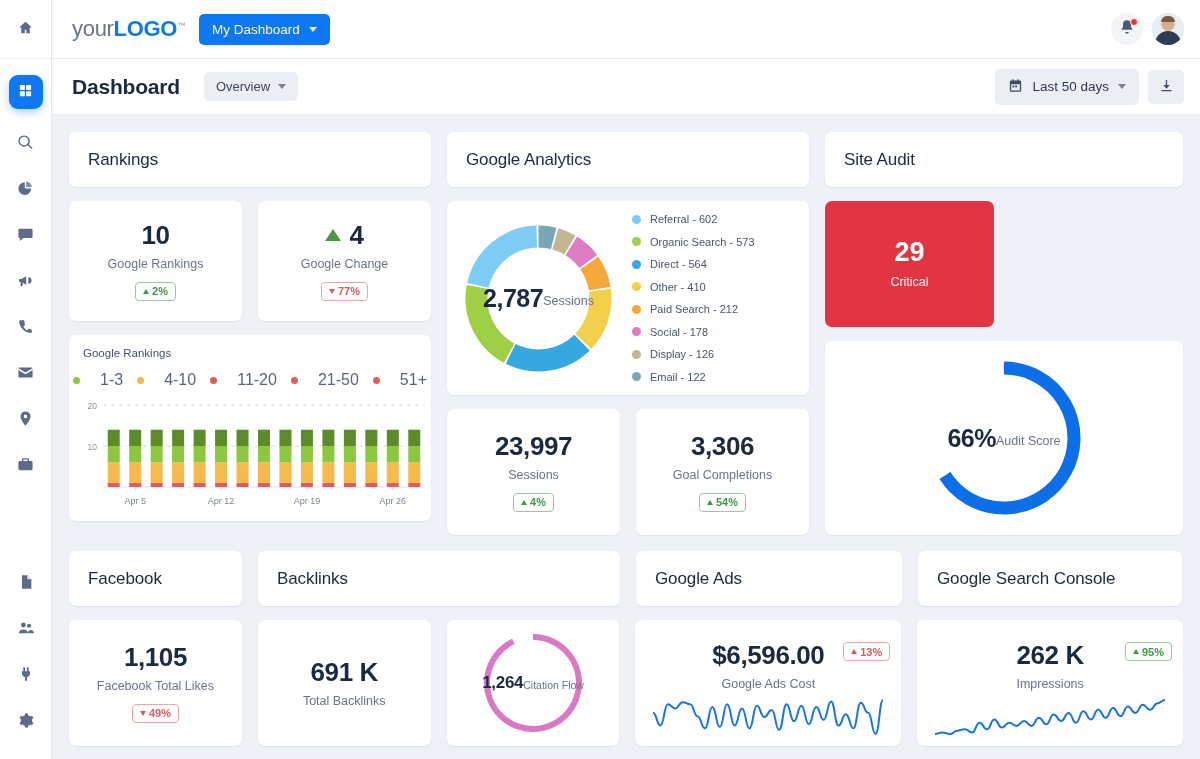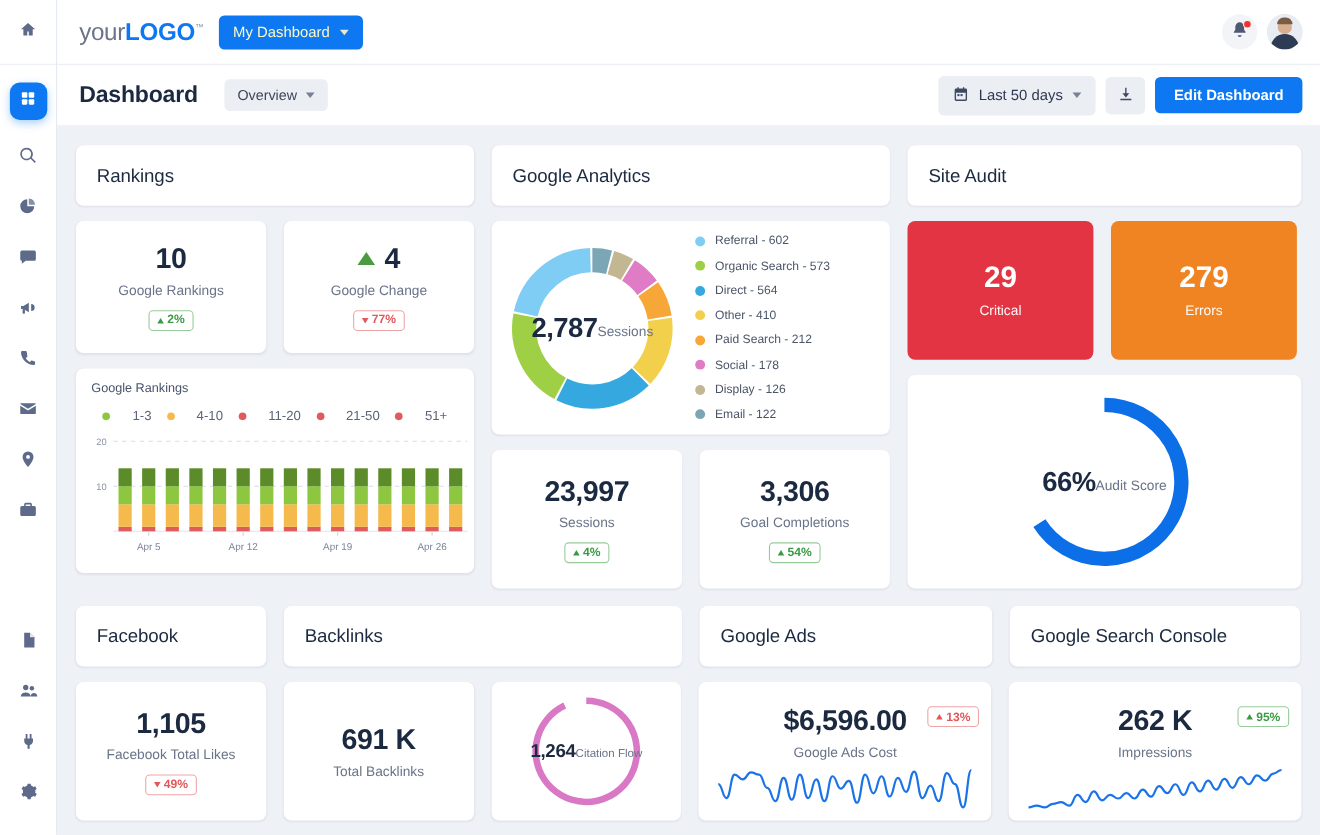--- a/index.html
+++ b/index.html
@@ -89,21 +89,21 @@
   .badge { margin-top: 11px; font-size: 11px; font-weight: 600; padding: 2.5px 7px;
     border-radius: 4px; border: 1px solid; display: inline-flex; align-items: center; gap: 3px; }
   .badge.up { color: #3c9a46; border-color: #96cc9b; }
   .badge.down { color: #e1575a; border-color: #f0a5a7; }
   .tri { width: 0; height: 0; border-left: 3.5px solid transparent; border-right: 3.5px solid transparent; }
   .tri.up { border-bottom: 5px solid currentColor; }
   .tri.dn { border-top: 5px solid currentColor; }
 
   .chart-title { font-size: 11.5px; color: #47536b; padding: 12px 0 0 14px; font-weight: 500; }
   .legend { display: flex; justify-content: center; gap: 14px; padding-top: 12px; }
-  .legend span { font-size: 12px; color: #5b6578; display: flex; align-items: center; gap: 20px; }
+  .legend span { font-size: 16px; color: #5b6578; display: flex; align-items: center; gap: 20px; }
   .ldot { width: 7px; height: 7px; border-radius: 50%; display: inline-block; }
 
   .tile { border-radius: 7px; display: flex; flex-direction: column;
     align-items: center; justify-content: center; color: #fff; }
   .tile-val { font-size: 27px; font-weight: 700; line-height: 1; }
   .tile-label { font-size: 12.5px; margin-top: 9px; opacity: .96; }
 
   .donut-center { position: absolute; inset: 0; display: flex; 
     align-items: center; justify-content: center; }
   .donut-val { font-size: 25px; font-weight: 700; letter-spacing: -.5px; }
@@ -280,21 +280,20 @@
           <span>Last 50 days</span>
           <span class="caret" style="border-top-color:#69748a"></span>
         </button>
         <button class="icon-btn">
           <span>
             <svg width="15" height="15" viewBox="0 0 24 24">
                 <path fill="#3d4a62" d="M11 3h2v8h4l-5 6-5-6h4zM4 19h16v2H4z"></path>
               </svg>
           </span>
         </button>
-        <button class="primary-btn">Edit Dashboard</button>
       </div>
     </div>
 
     <div class="board">
 
       <div class="row">
 
         <div style="width:362px">
           <div class="card panel-head">Rankings</div>
           <div class="row" style="margin-top:14px">
@@ -495,24 +494,20 @@
           </div>
         </div>
 
         <div style="width:366px">
           <div class="card panel-head">Site Audit</div>
           <div class="row" style="margin-top:14px">
             <div class="tile" style="width:169px;height:126px;background:#e23442">
               <div class="tile-val">29</div>
               <div class="tile-label">Critical</div>
             </div>
-            <div class="tile" style="width:169px;height:126px;background:#f08422">
-              <div class="tile-val">279</div>
-              <div class="tile-label">Errors</div>
-            </div>
           </div>
           <div class="card" style="margin-top:14px;height:194px;display:flex;align-items:center;justify-content:center">
             <div style="position:relative;width:170px;height:170px">
               <svg width="170" height="170" viewBox="0 0 170 170" id="audit-gauge">
                   <path d="M 85 15 A 70 70 0 1 1 84.99999999999999 15" stroke="#c9ddf8" stroke-width="13" fill="none"></path>
                   <path d="M 85 15 A 70 70 0 1 1 25.897045214858927 122.50787564852973" stroke="#0d6fe8" stroke-width="13" fill="none"></path>
                   <path d="M 25.897045214858927 122.50787564852973 A 70 70 0 0 1 84.99999999999999 15" stroke="transparent" stroke-width="13" fill="none"></path>
                 </svg>
               <div class="donut-center">
                 <div class="donut-val">66%</div>

